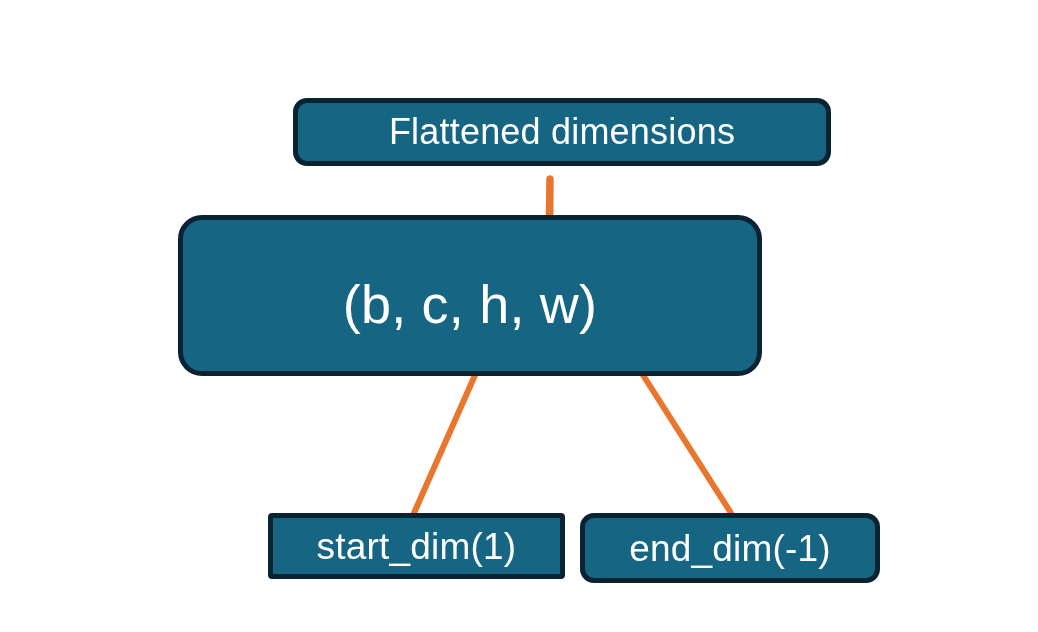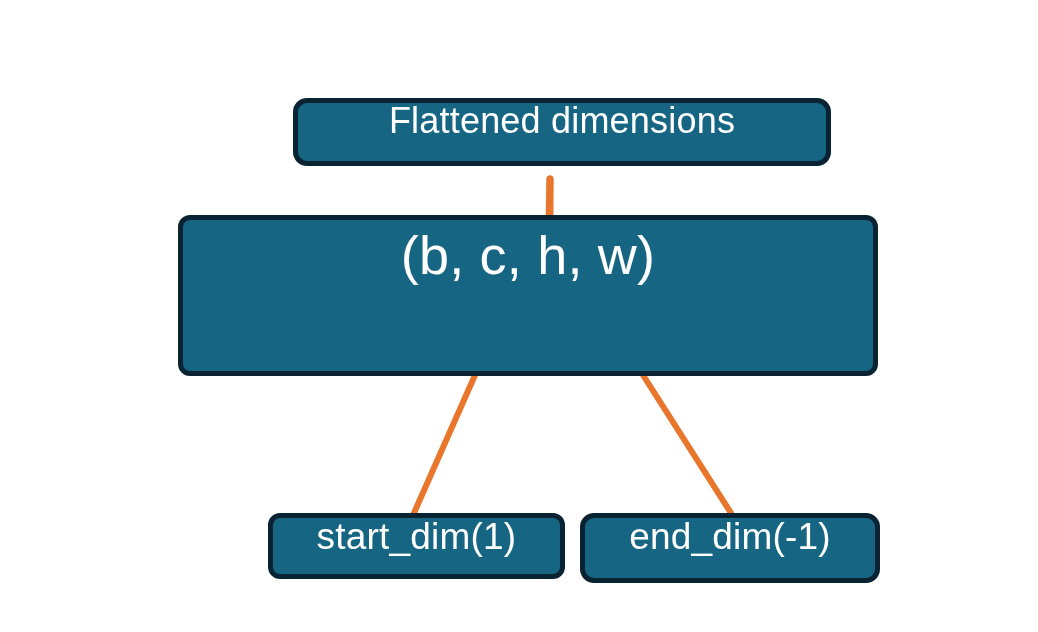--- a/index.html
+++ b/index.html
@@ -19,21 +19,21 @@
     height: 632px;
     background: #ffffff;
   }
   .node-box {
     position: absolute;
     box-sizing: border-box;
     background: #166583;
     border: 5px solid #0a2333;
     border-radius: 16px;
     display: flex;
-    align-items: flex-start;
+    align-items: center;
     justify-content: center;
     color: #ffffff;
     font-weight: 400;
     letter-spacing: 0.2px;
     white-space: nowrap;
   }
   .node-label {
     color: #ffffff;
     line-height: 1;
     display: block;
@@ -45,37 +45,37 @@
     width: 538px;
     height: 68px;
     border-radius: 14px;
   }
   #box-flattened .node-label { font-size: 36px; }
 
   
   #box-shape {
     left: 178px;
     top: 215px;
-    width: 700px;
+    width: 584px;
     height: 161px;
-    border-radius: 12px;
+    border-radius: 24px;
   }
   #box-shape .node-label {
     font-size: 54px;
     position: relative;
     top: 8px;
   }
 
   
   #box-start-dim {
     left: 268px;
     top: 513px;
     width: 297px;
     height: 66px;
-    border-radius: 12px;
+    border-radius: 4px;
   }
   #box-start-dim .node-label { font-size: 37px; }
 
   
   #box-end-dim {
     left: 580px;
     top: 513px;
     width: 300px;
     height: 70px;
     border-radius: 14px;

